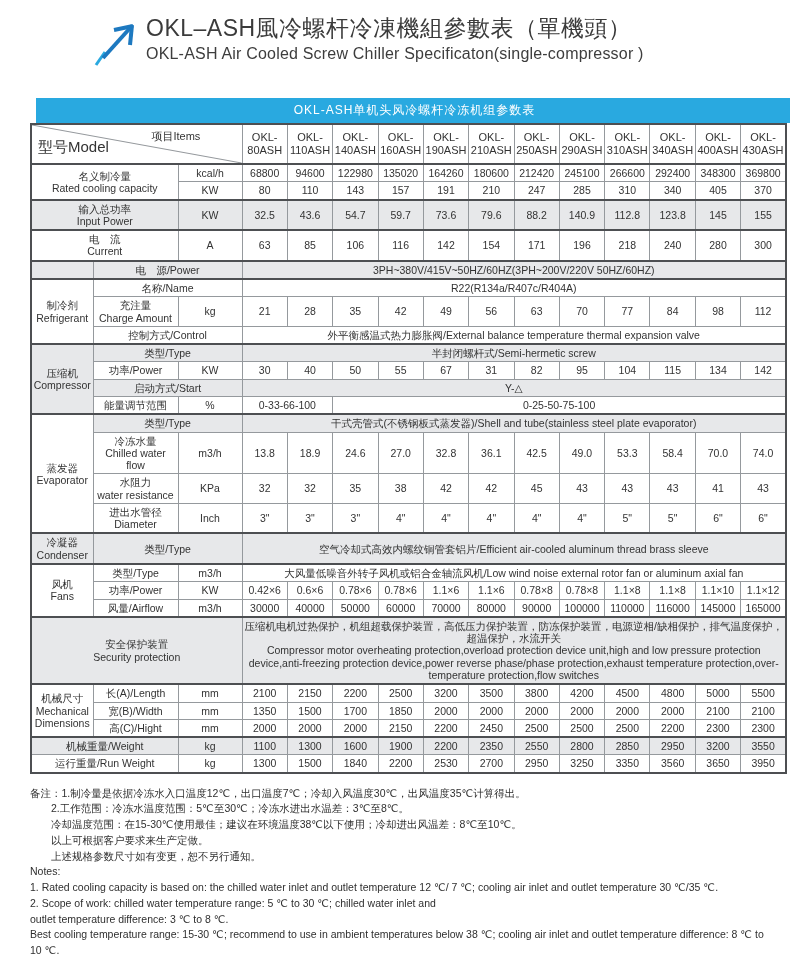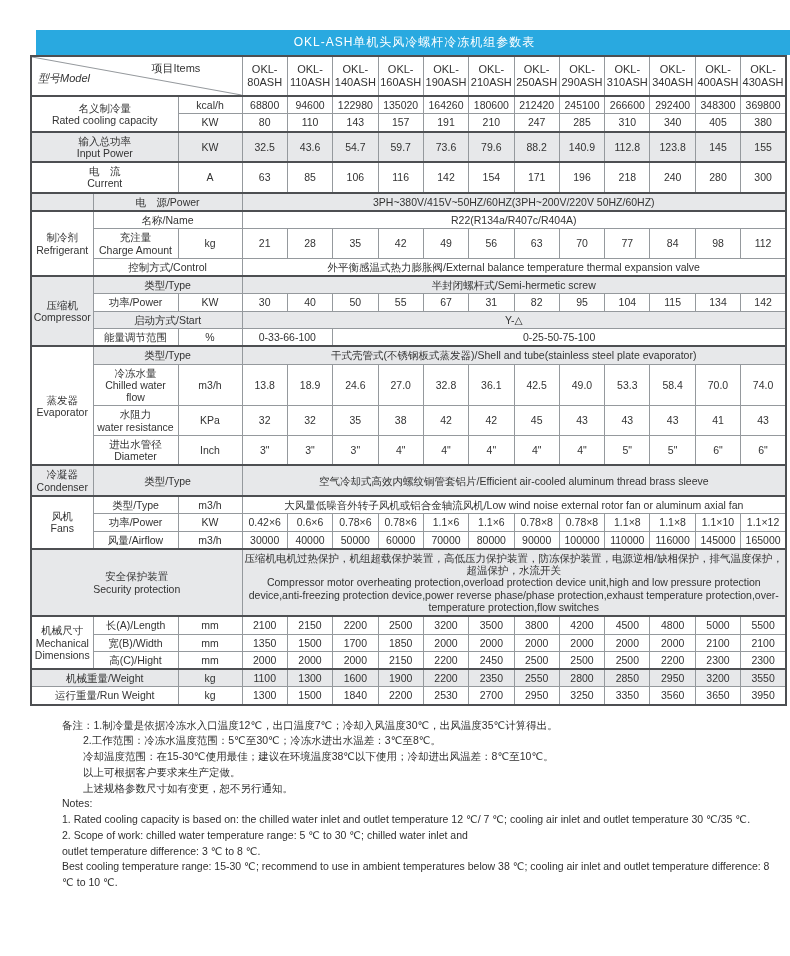--- a/index.html
+++ b/index.html
@@ -14,30 +14,42 @@
   .cg{width:62px;}.cs{width:85px;}.cu{width:64px;}
   table.spec td{border:1px solid #95999d;text-align:center;vertical-align:middle;padding:2px 1px;white-space:pre-line;line-height:1.17;overflow:hidden;background:#fff;}
   tr.shade td{background:#e7e8ea;}
   td.noshade{background:#fff !important;}
   tr.thick td{border-top:2px solid #4d4f52;}
   td.dstart{border-left:2px solid #4d4f52;}
   td.model{font-size:11px;line-height:1.25;padding:3px 0;}
   td.left{text-align:left;padding:4px 8px;line-height:1.4;white-space:pre-line;}
   td.corner{position:relative;height:34px;padding:0;}
   td.corner svg{position:absolute;left:0;top:0;width:100%;height:100%;}
-  .c-model{position:absolute;left:6px;top:52%;transform:translateY(-40%);font-size:11px;font-style:italic;}
+  .c-model{position:absolute;left:6px;top:52%;transform:translateY(-40%);font-size:15px;}
   .c-items{position:absolute;left:57%;top:12%;font-size:11px;}
   .notes{margin:12px 0 0 30px;width:748px;font-size:10.5px;color:#2f2f2f;line-height:1.5;white-space:pre-wrap;}
-  .notes div{min-height:14px;margin-left:32px;}
+  .notes div{min-height:14px;}
 </style>
 </head>
 <body>
 
 <div>
 
+  <div class="doc-header">
+    <svg class="logo" viewBox="0 0 46 50" aria-hidden="true">
+      <line x1="4" y1="47" x2="13" y2="34" stroke="#2aa9e0" stroke-width="3"></line>
+      <line x1="11" y1="40" x2="39" y2="9" stroke="#1d79c0" stroke-width="4"></line>
+      <line x1="40" y1="7" x2="38" y2="27" stroke="#1d79c0" stroke-width="4"></line>
+      <line x1="41" y1="8" x2="22" y2="12" stroke="#1d79c0" stroke-width="4"></line>
+    </svg>
+    <div class="titles">
+      <h1 class="title-cn">OKL–ASH風冷螺杆冷凍機組參數表（單機頭）</h1>
+      <div class="title-en">OKL-ASH Air Cooled Screw Chiller Specificaton(single-compressor )</div>
+    </div>
+  </div>
 
   <div class="banner">OKL-ASH单机头风冷螺杆冷冻机组参数表</div>
 
   <table class="spec">
     <colgroup>
       <col class="cg">
         <col class="cs">
         <col class="cu">
         <col span="12">
     </colgroup>
@@ -94,21 +106,21 @@
           <td class="value">110</td>
           <td class="value">143</td>
           <td class="value">157</td>
           <td class="value">191</td>
           <td class="value">210</td>
           <td class="value">247</td>
           <td class="value">285</td>
           <td class="value">310</td>
           <td class="value">340</td>
           <td class="value">405</td>
-          <td class="value">380</td>
+          <td class="value">370</td>
         </tr>
         <tr class="shade thick">
           <td colspan="2" class="label">输入总功率
 Input Power</td>
           <td class="unit">KW</td>
           <td class="value dstart">32.5</td>
           <td class="value">43.6</td>
           <td class="value">54.7</td>
           <td class="value">59.7</td>
           <td class="value">73.6</td>

